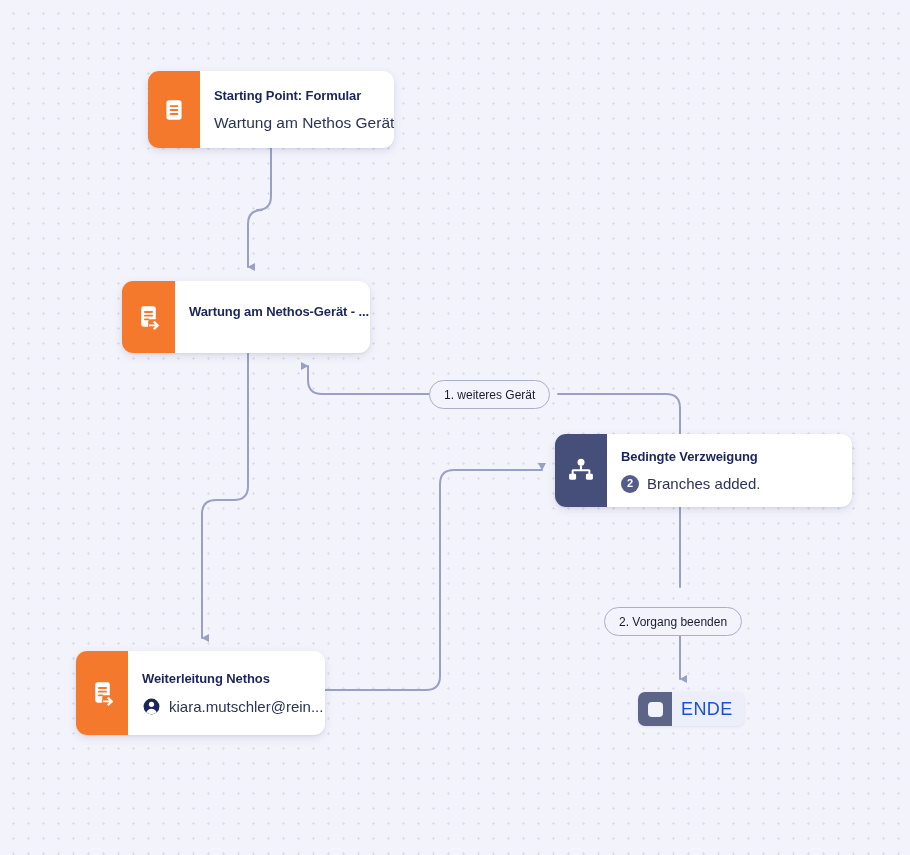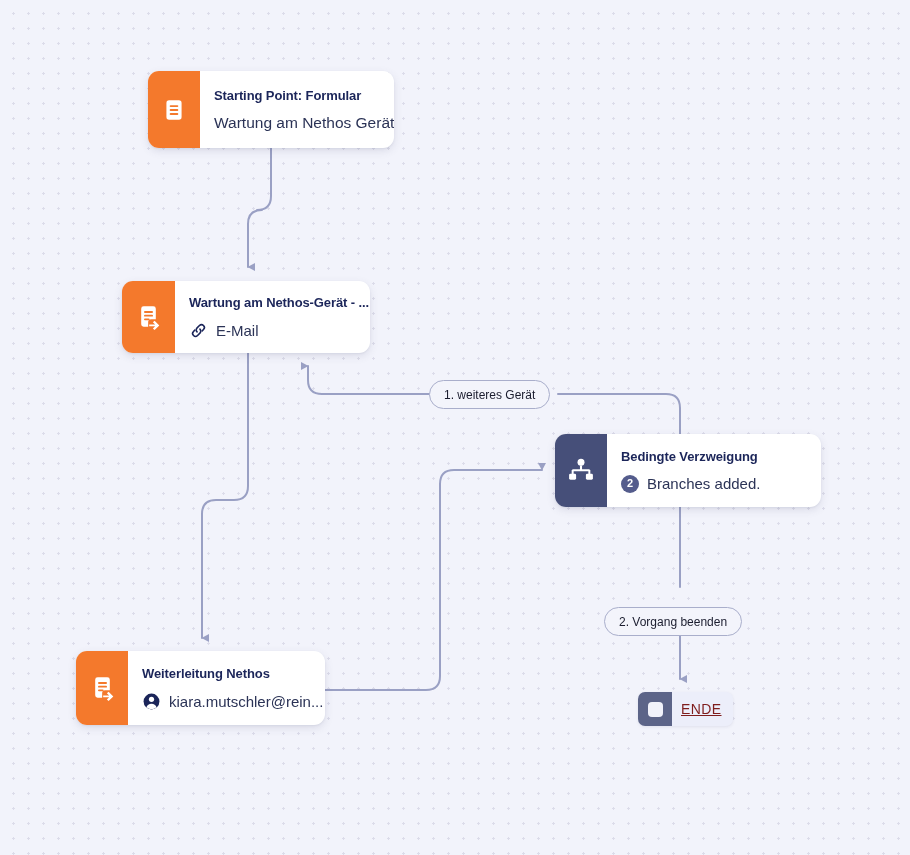--- a/index.html
+++ b/index.html
@@ -84,24 +84,24 @@
     color: #2b3356;
   }
 
   
   #node-start      { left: 148px; top: 71px;  width: 246px; height: 77px; }
   #node-start .node-icon { width: 52px; }
 
   #node-wartung    { left: 122px; top: 281px; width: 248px; height: 72px; }
   #node-wartung .node-icon { width: 53px; }
 
-  #node-weiterleitung { left: 76px; top: 651px; width: 249px; height: 74px; }
+  #node-weiterleitung { left: 76px; top: 651px; width: 249px; height: 84px; }
   #node-weiterleitung .node-icon { width: 52px; }
 
-  #node-branch     { left: 555px; top: 434px; width: 266px; height: 73px; }
+  #node-branch     { left: 555px; top: 434px; width: 297px; height: 73px; }
   #node-branch .node-icon { width: 52px; }
 
   
   .pill {
     position: absolute;
     display: flex;
     align-items: center;
     justify-content: center;
     background: #f3f4fb;
     border: 1px solid #a9aecb;
@@ -137,24 +137,23 @@
   }
   #node-end .end-square {
     width: 15px; height: 15px;
     background: #f1f2fa;
     border-radius: 4px;
   }
   #node-end .end-label {
     display: flex;
     align-items: center;
     padding: 0 11px 0 9px;
-    font-size: 14px;
-    color: #7f1d1d;
+    font-size: 18px;
+    color: #1d4ed8;
     letter-spacing: 0.4px;
-    text-decoration: underline;
   }
 
   
   .count-badge {
     flex: 0 0 auto;
     width: 18px; height: 18px;
     border-radius: 50%;
     background: #545c8c;
     color: #ffffff;
     font-size: 11px;
@@ -225,31 +224,20 @@
       <svg class="icon-svg" width="27" height="27" viewBox="0 0 24 24" aria-hidden="true">
         <path d="M5.5,4.2 a2.2,2.2 0 0 1 2.2,-2.2 h8.6 a2.2,2.2 0 0 1 2.2,2.2 v9.3 h-4.2 a2.6,2.6 0 0 0 -2.6,2.6 v4.1 h-4 a2.2,2.2 0 0 1 -2.2,-2.2 z" fill="#ffffff"></path>
         <rect x="8" y="6.2" width="8" height="1.7" rx="0.85" fill="#f4792c"></rect>
         <rect x="8" y="9.5" width="8" height="1.7" rx="0.85" fill="#f4792c"></rect>
         <rect x="8" y="12.8" width="5" height="1.7" rx="0.85" fill="#f4792c"></rect>
         <path d="M12.6,18.3 h5.3 l-2.0,-2.0 1.5,-1.5 4.2,4.2 -4.2,4.2 -1.5,-1.5 2.0,-2.0 h-5.3 z" fill="#ffffff"></path>
       </svg>
     </div>
     <div class="node-body">
       <div class="node-title">Wartung am Nethos-Gerät - ...</div>
-      <div class="node-sub">
-        <span>
-          <svg class="icon-svg" width="19" height="19" viewBox="0 0 24 24" aria-hidden="true">
-            <g fill="none" stroke="#1b2559" stroke-width="2" stroke-linecap="round">
-              <path d="M10.2,13.8 a3.6,3.6 0 0 1 0,-5.1 l3.0,-3.0 a3.6,3.6 0 0 1 5.1,5.1 l-1.6,1.6"></path>
-              <path d="M13.8,10.2 a3.6,3.6 0 0 1 0,5.1 l-3.0,3.0 a3.6,3.6 0 0 1 -5.1,-5.1 l1.6,-1.6"></path>
-            </g>
-          </svg>
-        </span>
-        <span>E-Mail</span>
-      </div>
     </div>
   </div>
 
   <div class="node" id="node-branch">
     <div class="node-icon navy">
       <svg class="icon-svg" width="28" height="28" viewBox="0 0 24 24" aria-hidden="true">
         <circle cx="12" cy="4.6" r="3.0" fill="#ffffff"></circle>
         <path d="M11.1,7.3 h1.8 v4.0 h-1.8 z" fill="#ffffff"></path>
         <path d="M4.6,10.5 h14.8 v1.7 h-14.8 z" fill="#ffffff"></path>
         <path d="M4.0,11.2 h1.7 v3.4 h-1.7 z" fill="#ffffff"></path>

